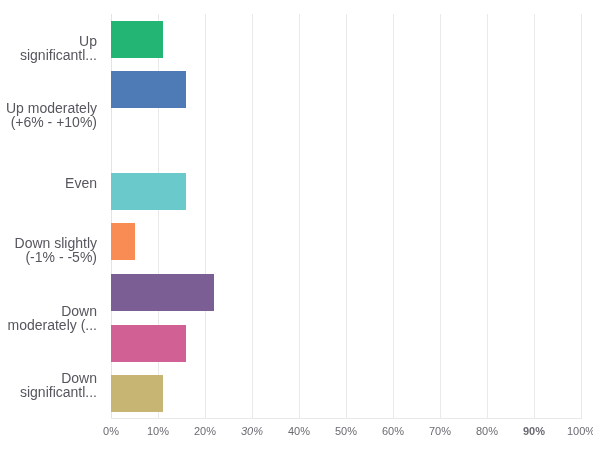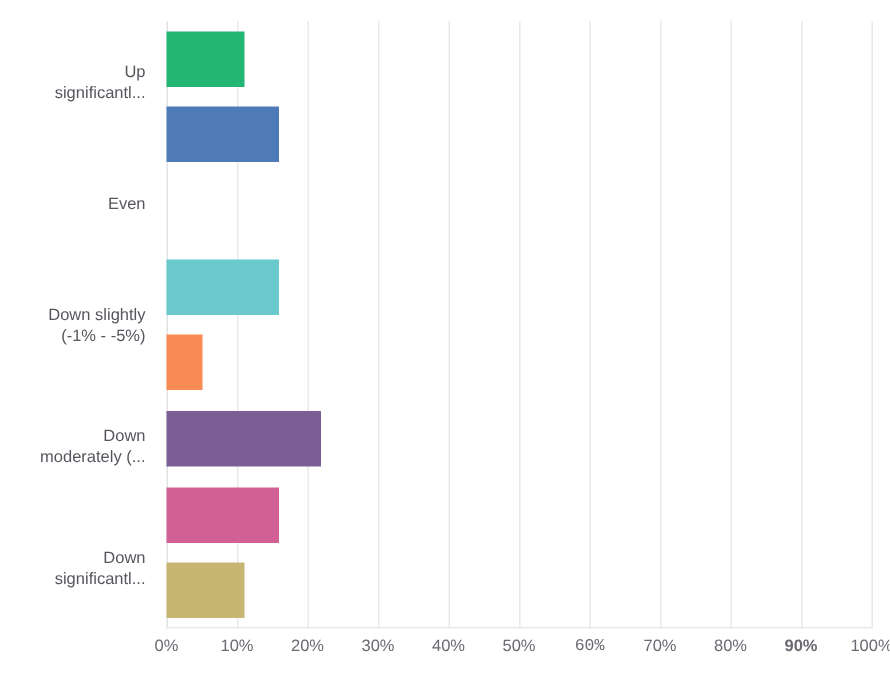--- a/index.html
+++ b/index.html
@@ -85,21 +85,21 @@
     display: flex;
     flex-direction: column;
   }
   .cat-label {
     flex: 1 1 0;
     display: flex;
     align-items: center;
     justify-content: flex-end;
     text-align: right;
     color: #56565e;
-    font-size: 11px;
+    font-size: 14px;
     line-height: 14px;
     padding-right: 7px;
     box-sizing: border-box;
     white-space: pre-line;
   }
   
   .x-ticks {
     position: absolute;
     left: 111px;
     top: 424px;
@@ -117,20 +117,22 @@
   }
 </style>
 </head>
 <body>
 
 <div id="chart-root">
 
   <div class="cat-labels">
       <div class="cat-label">Up
 significantl...</div>
+      <div class="cat-label">Up moderately
+(+6% - +10%)</div>
       <div class="cat-label">Even</div>
       <div class="cat-label">Down slightly
 (-1% - -5%)</div>
       <div class="cat-label">Down
 moderately (...</div>
       <div class="cat-label">Down
 significantl...</div>
     </div>
 
   <div class="plot-area">
@@ -173,23 +175,23 @@
           <div class="bar" title="Other (please specify): 11%" style="width: 11%; background: rgb(198, 181, 115);"></div>
         </div>
       </div>
     <div class="axis-baseline"></div>
   </div>
 
   <div class="x-ticks">
       <div class="x-tick" style="left: 0%;">0%</div>
       <div class="x-tick" style="left: 10%;">10%</div>
       <div class="x-tick" style="left: 20%;">20%</div>
-      <div class="x-tick" style="left: 30%;">30%</div>
+      <div class="x-tick" style="left: 30%; font-style: italic;">30%</div>
       <div class="x-tick" style="left: 40%;">40%</div>
       <div class="x-tick" style="left: 50%;">50%</div>
-      <div class="x-tick" style="left: 60%; font-family: Liberation Mono, monospace;">60%</div>
+      <div class="x-tick" style="left: 60%;">60%</div>
       <div class="x-tick" style="left: 70%;">70%</div>
       <div class="x-tick" style="left: 80%;">80%</div>
       <div class="x-tick" style="left: 90%; font-weight: bold;">90%</div>
       <div class="x-tick" style="left: 100%;">100%</div>
     </div>
 
 </div>
 
 </body></html>

